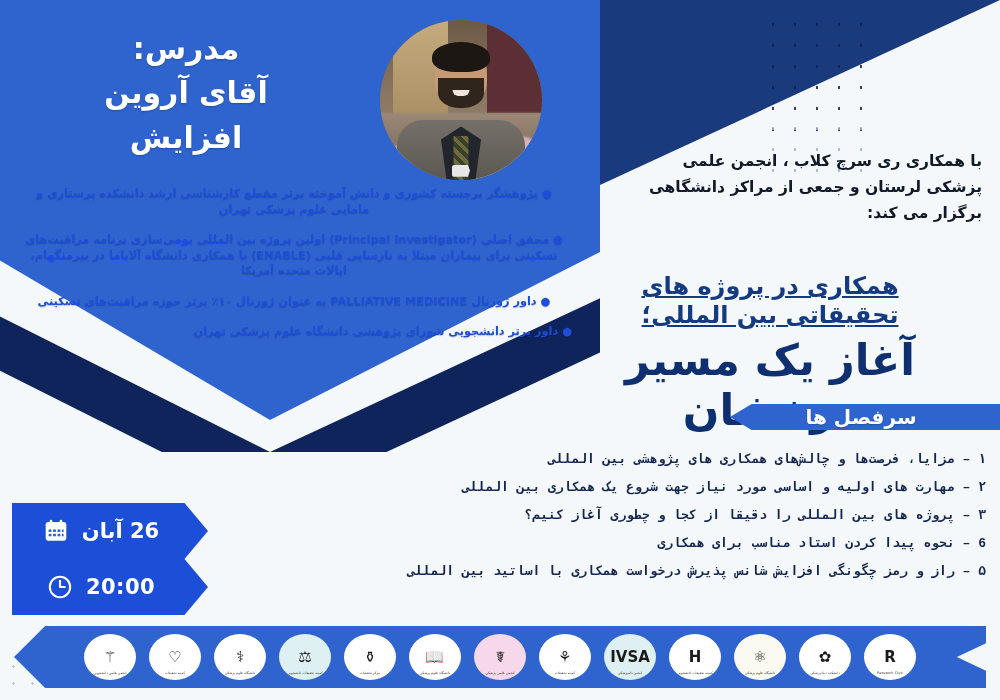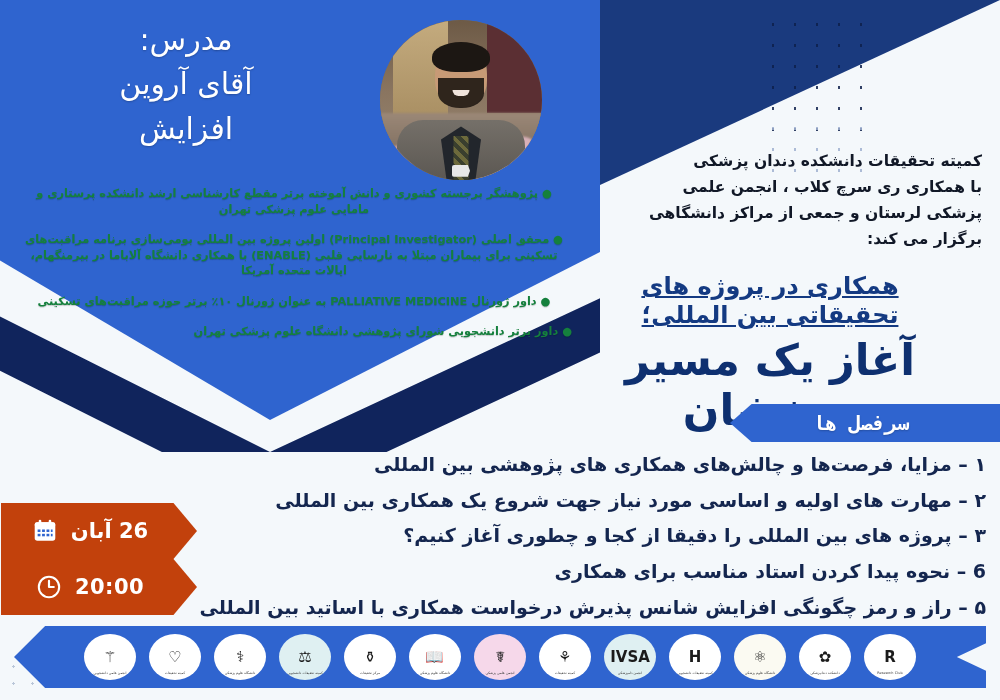--- a/index.html
+++ b/index.html
@@ -131,37 +131,37 @@
   .photo .badge {
     position: absolute; left: 50%; bottom: 2%;
     transform: translateX(-50%);
     width: 15px; height: 12px;
     background: #e7e7e7;
     border-radius: 2px;
   }
 
   
   .speaker-title {
-    position: absolute; top: 18px; left: 0; width: 372px;
+    position: absolute; top: 27px; left: 0; width: 372px;
     text-align: center;
     color: #ffffff;
-    font-weight: normal;
+    font-weight: bold;
     font-size: 30px;
     line-height: 1.48;
     direction: rtl;
     text-shadow: 0 1px 2px rgba(0,0,0,.22);
   }
 
   
   .bullets {
     position: absolute; top: 186px; left: 16px;
     width: 556px;
     direction: rtl;
     text-align: center;
-    color: #15803d;
+    color: #1d4ed8;
   }
   .bullets li {
     list-style: none;
     font-size: 11.3px;
     font-weight: bold;
     line-height: 1.38;
     margin-bottom: 15px;
     text-shadow: 0 1px 1px rgba(0,0,0,.2);
   }
   .bullets li:last-child { margin-bottom: 0; text-align: right; }
@@ -195,52 +195,53 @@
     display: block;
     margin-top: 4px;
     font-size: 43px;
     line-height: 1.18;
     color: #0e3070;
   }
 
   
   .topics-banner {
     position: absolute; top: 404px; right: 0;
-    width: 270px; height: 38px;
+    width: 270px; height: 26px;
     background: #2f64cf;
     clip-path: polygon(100% 0, 100% 100%, 8% 100%, 0 50%, 8% 0);
-    display: flex; align-items: center; justify-content: center; font-family: Liberation Mono, monospace;
+    display: flex; align-items: center; justify-content: center;
   }
   .topics-banner span {
     color: #ffffff; font-weight: bold; font-size: 20px;
     padding-right: 8px;
     text-shadow: 0 1px 2px rgba(0,0,0,.2);
   }
 
   
   .topics-list {
     position: absolute; top: 452px; right: 14px;
     width: 790px;
     direction: rtl;
     text-align: right;
     color: #14264f;
   }
   .topics-list li {
     list-style: none;
-    font-size: 19px;
+    font-size: 13px;
     font-weight: bold;
     line-height: 1.3;
     margin-bottom: 11px;
+    font-family: Liberation Mono, monospace;
   }
 
   
   .badge {
-    position: absolute; left: 1px;
+    position: absolute; left: 12px;
     height: 56px; width: 196px;
-    background: #c2410c;
+    background: #1d4ed8;
     clip-path: polygon(0 0, 88% 0, 100% 50%, 88% 100%, 0 100%);
     display: flex; align-items: center; justify-content: center;
     gap: 13px;
     padding-right: 18px;
   }
   .badge.date { top: 503px; }
   .badge.time { top: 559px; }
   .badge .txt {
     color: #ffffff; font-weight: bold; font-size: 21px;
     letter-spacing: .4px;
@@ -320,21 +321,20 @@
   </div>
 
   <ul class="bullets">
     <li>● پژوهشگر برجسته کشوری و دانش آموخته برتر مقطع کارشناسی ارشد دانشکده پرستاری و مامایی علوم پزشکی تهران</li>
     <li>● محقق اصلی (Principal Investigator) اولین پروژه بین المللی بومی‌سازی برنامه مراقبت‌های تسکینی برای بیماران مبتلا به نارسایی قلبی (ENABLE) با همکاری دانشگاه آلاباما در بیرمنگهام، ایالات متحده آمریکا</li>
     <li>● داور ژورنال PALLIATIVE MEDICINE به عنوان ژورنال ۱۰٪ برتر حوزه مراقبت‌های تسکینی</li>
     <li>● داور برتر دانشجویی شورای پژوهشی دانشگاه علوم پزشکی تهران</li>
   </ul>
 
   <div class="org-block">
-    <div>کمیته تحقیقات دانشکده دندان پزشکی</div>
     <div>با همکاری ری سرچ کلاب ، انجمن علمی</div>
     <div>پزشکی لرستان و جمعی از مراکز دانشگاهی</div>
     <div>برگزار می کند:</div>
   </div>
 
   <div class="headline">
     <span class="h-sub">همکاری در پروژه های</span>
     <span class="h-sub">تحقیقاتی بین المللی؛</span>
     <span class="h-main">آغاز یک مسیر درخشان</span>
   </div>

